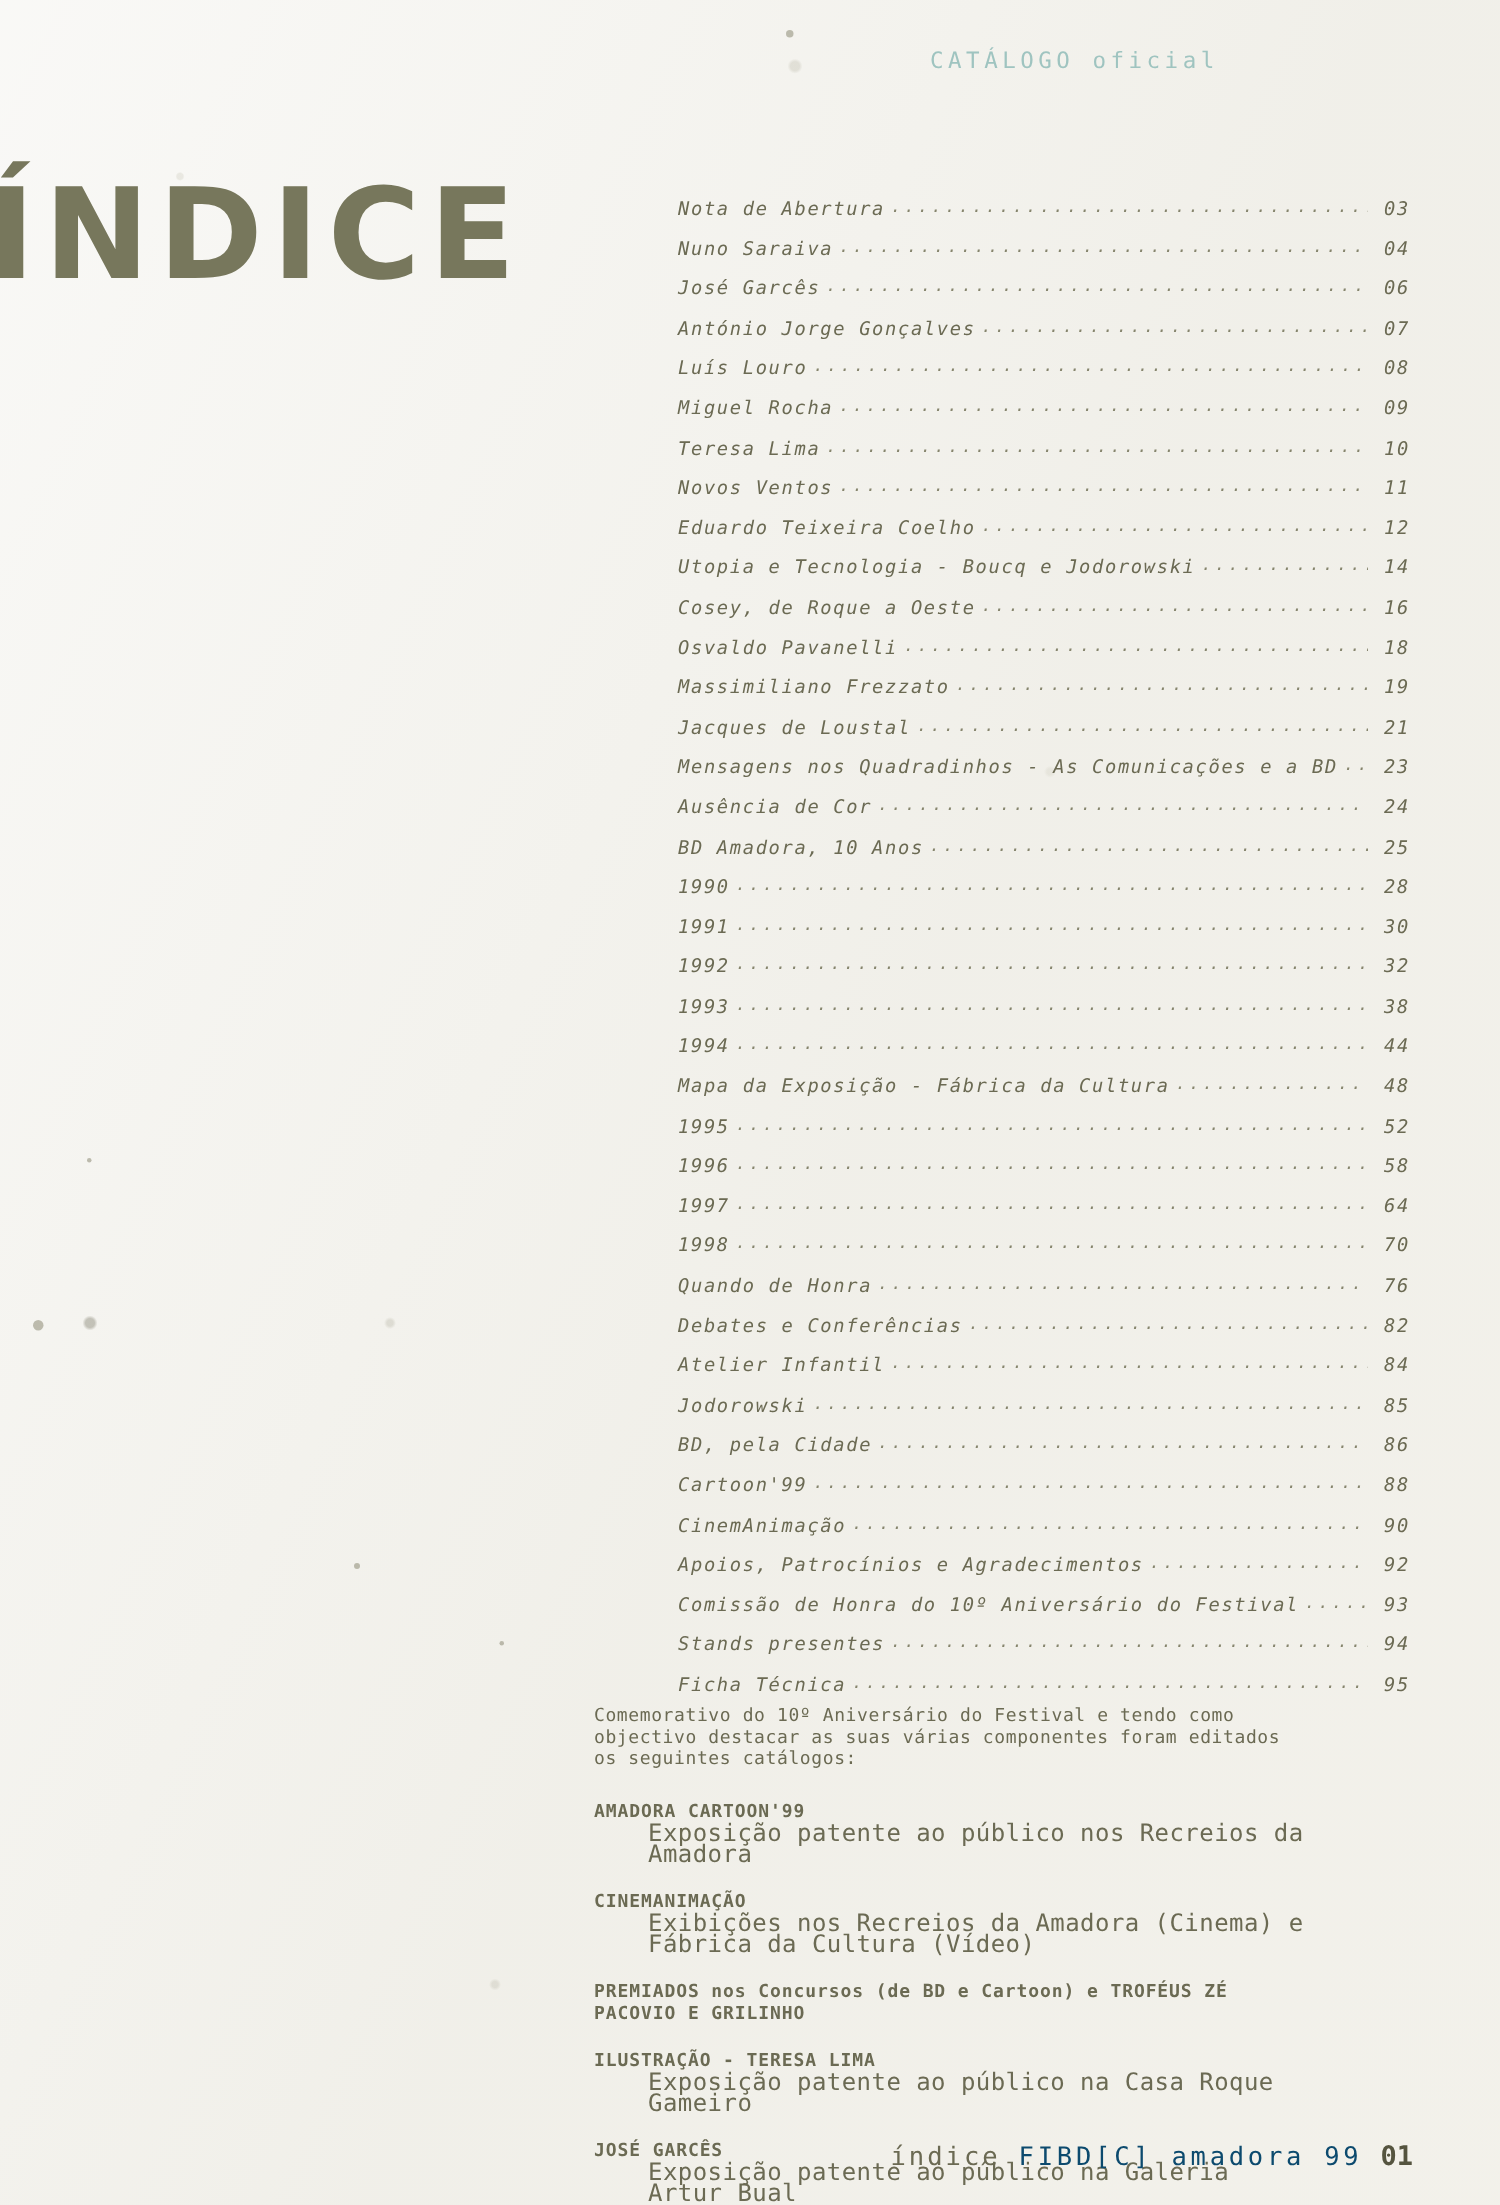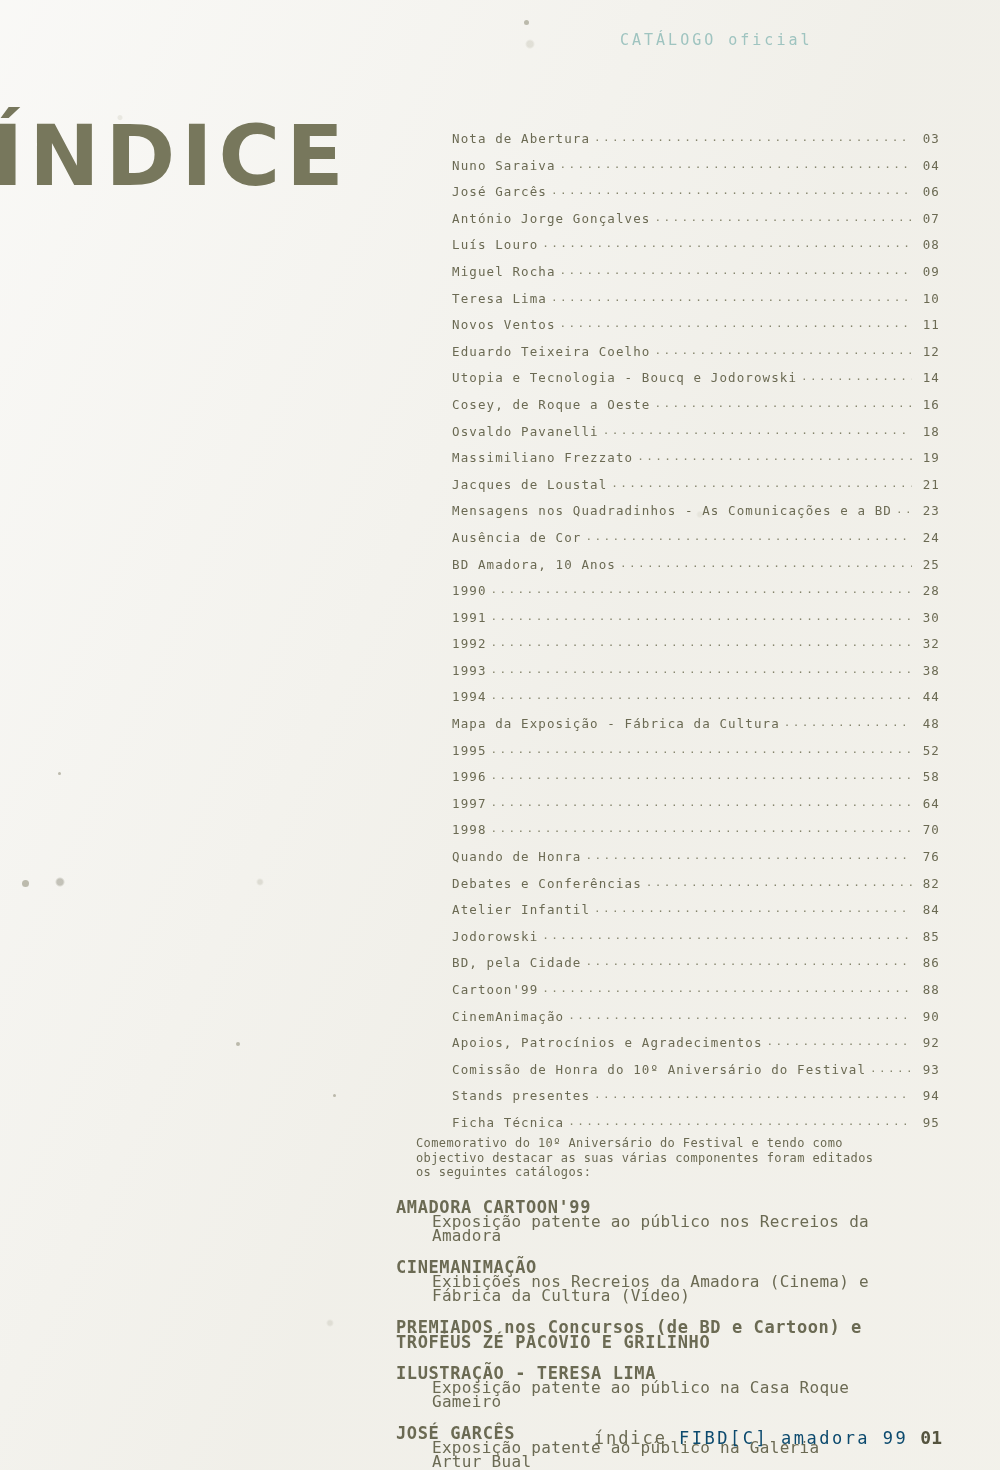--- a/index.html
+++ b/index.html
@@ -60,20 +60,21 @@
     width: 488px;
   }
   .toc-row {
     display: flex;
     align-items: flex-end;
     font-size: 12.5px;
     letter-spacing: 1.1px;
     line-height: 26.6px;
     white-space: nowrap;
     color: #6b6a53;
+    font-style: italic;
   }
   .toc-label {
     flex: 0 0 auto;
     padding-right: 4px;
   }
   .toc-dots {
     flex: 1 1 auto;
     overflow: hidden;
     white-space: nowrap;
     letter-spacing: 2.4px;
@@ -96,24 +97,23 @@
     color: #6b6a53;
   }
   .note-block {
     margin-bottom: 16px;
   }
   .note-intro {
     font-size: 12px;
     line-height: 14.5px;
     letter-spacing: 0.4px;
     margin-bottom: 20px;
-    margin-left: 20px;
   }
   .note-title {
-    font-size: 17px;
+    font-size: 12px;
     font-weight: bold;
     letter-spacing: 0.6px;
     line-height: 15px;
   }
   .note-body {
     font-size: 16px;
     letter-spacing: 0.3px;
     line-height: 14.5px;
     margin-left: 36px;
   }

